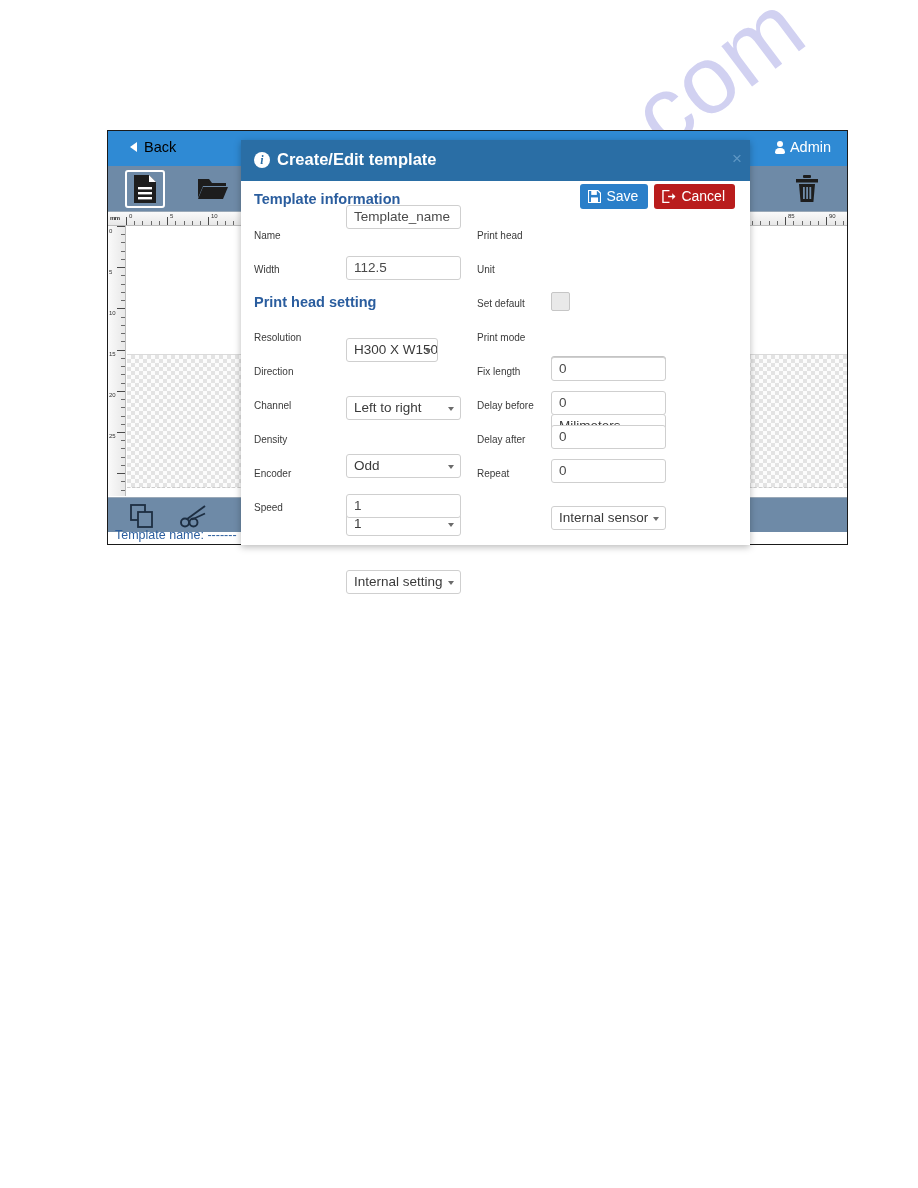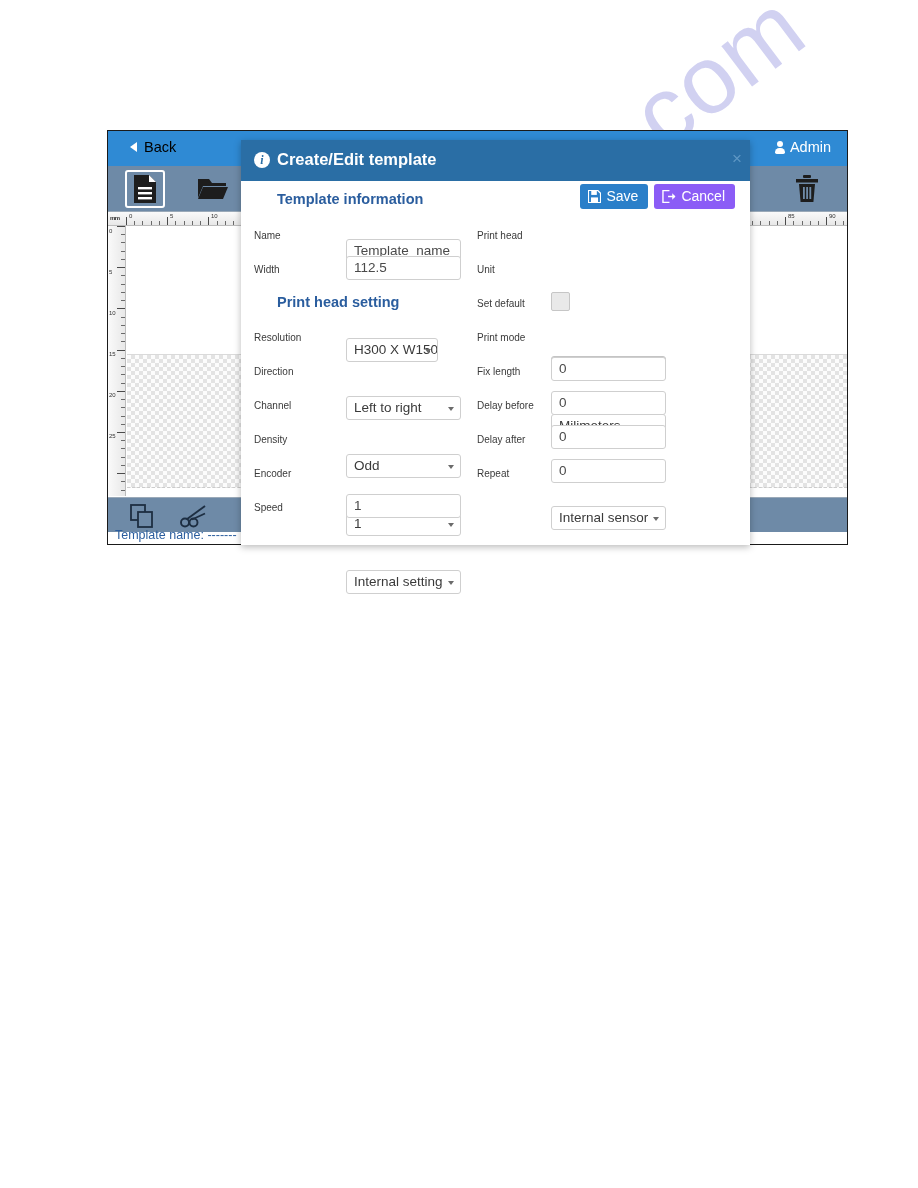--- a/index.html
+++ b/index.html
@@ -316,21 +316,20 @@
     padding: 14px 0 0 0;
     height: 364px;
     box-sizing: border-box;
   }
 
   .section-title {
     position: absolute;
     font-size: 14.5px;
     font-weight: bold;
     color: #2a5d9e;
-    margin-left: 23px;
   }
   #sec-template { left: 13px; top: 10px; }
   #sec-printhead { left: 13px; top: 113px; }
 
   .actions {
     position: absolute;
     right: 15px; top: 3px;
     display: flex;
     gap: 6px;
   }
@@ -341,21 +340,21 @@
     font-size: 14px;
     font-family: "Liberation Sans", sans-serif;
     padding: 5px 10px 6px 8px;
     display: flex;
     align-items: center;
     gap: 5px;
     cursor: pointer;
     line-height: 1;
   }
   .btn-save { background: #2a7fc9; margin-left: 34px; }
-  .btn-cancel { background: #8b5cf6; }
+  .btn-cancel { background: #b91c1c; }
   .btn svg { display: block; }
 
   
   .frow {
     position: absolute;
     display: flex;
     align-items: center;
     height: 22px;
   }
   .flabel {
@@ -543,21 +542,21 @@
           <path d="M6.5 7 H14" stroke="#ffffff" stroke-width="1.6"></path>
           <path d="M11 3.6 L14.4 7 L11 10.4 Z" fill="#ffffff"></path>
         </svg>
         <span>Cancel</span>
       </div>
     </div>
 
     <div class="frow" style="left:13px; top:43px;">
       <span class="flabel">Name</span>
     </div>
-    <div class="fctl txtbox" style="left:105px; top:58px; width:115px;">Template_name</div>
+    <div class="fctl txtbox" style="left:105px; top:24px; width:115px;">Template_name</div>
 
     <div class="frow" style="left:13px; top:77px;">
       <span class="flabel">Width</span>
     </div>
     <div class="fctl txtbox" style="left:105px; top:75px; width:115px;">112.5</div>
 
     <div class="frow" style="left:13px; top:145px;">
       <span class="flabel">Resolution</span>
     </div>
     <div class="fctl selbox" style="left:105px; top:143px; width:92px;">

